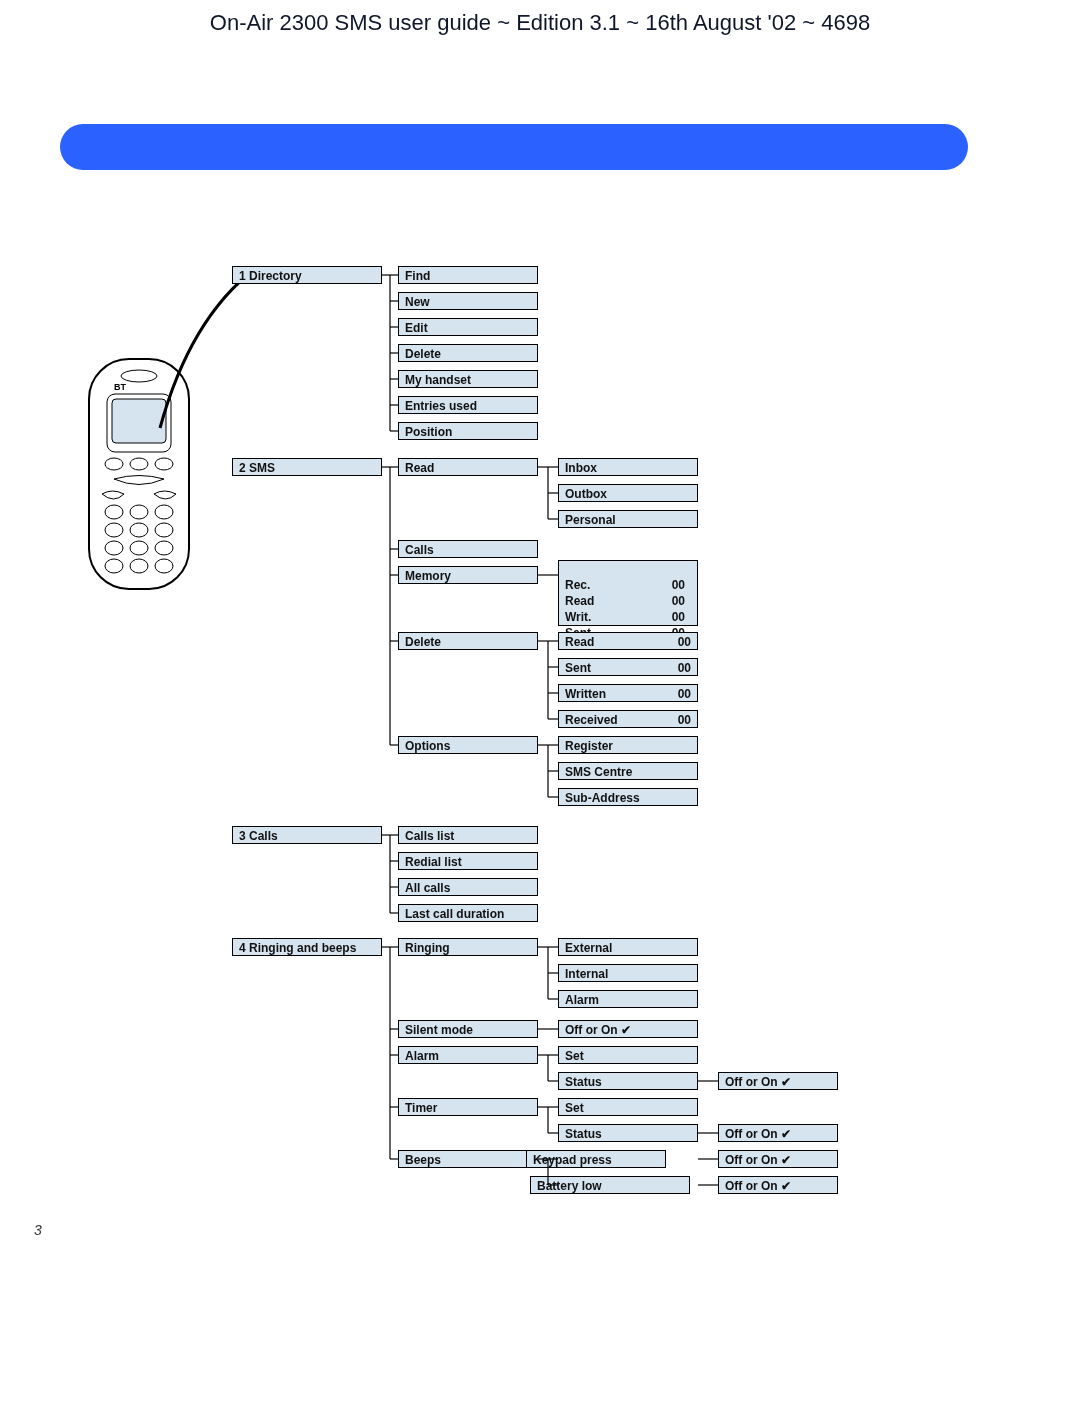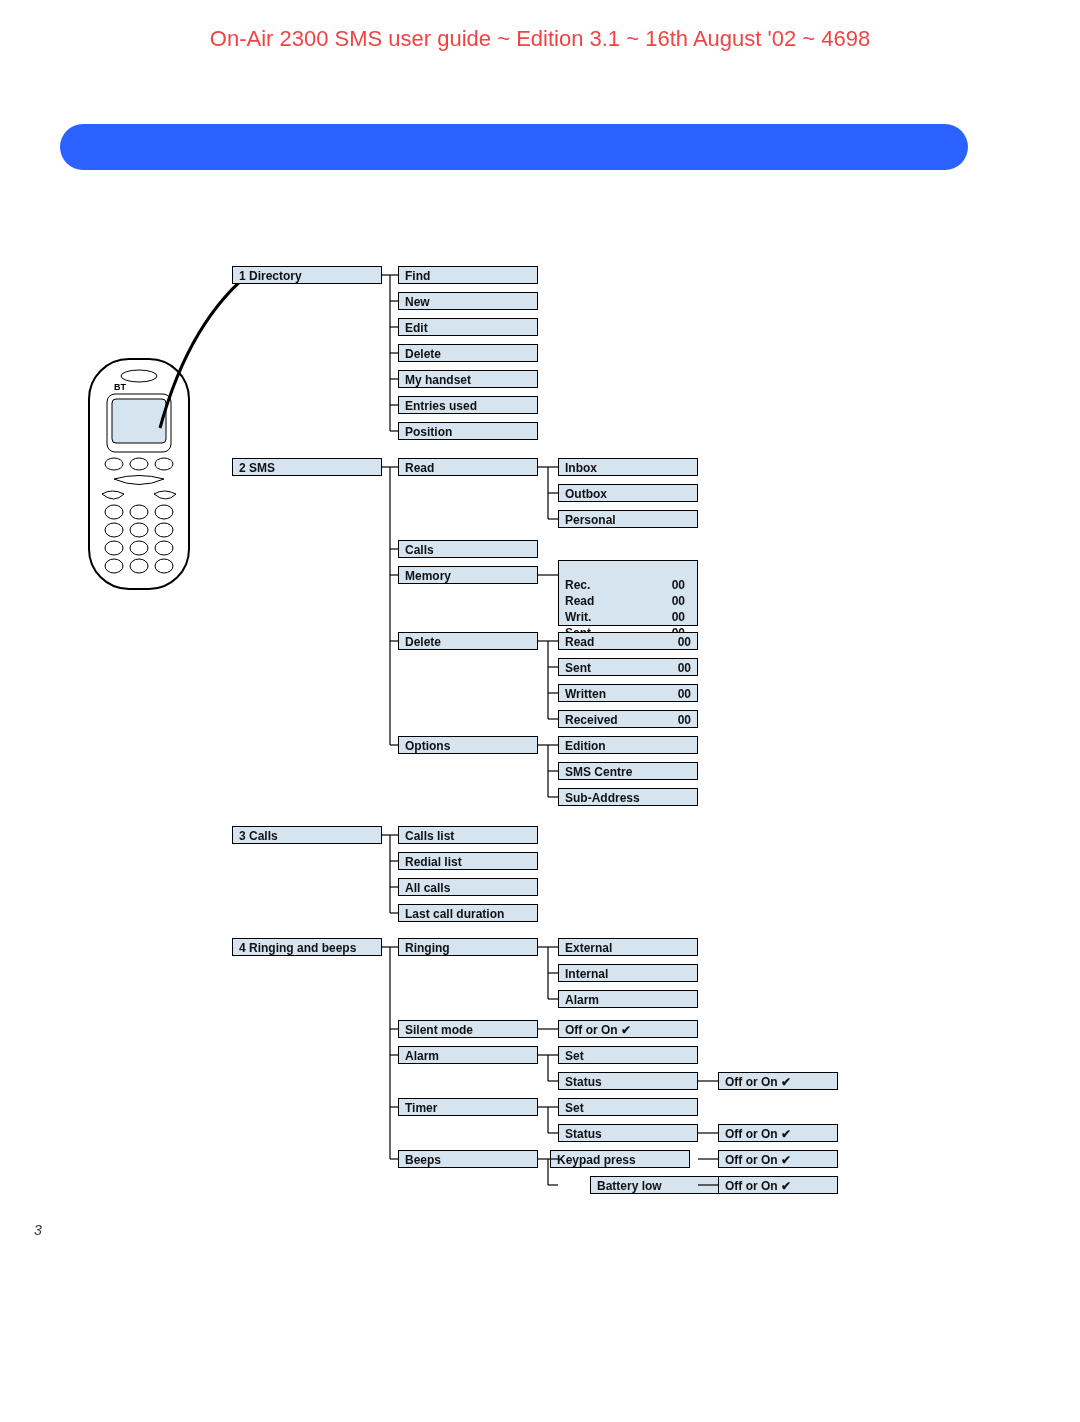--- a/index.html
+++ b/index.html
@@ -13,22 +13,22 @@
     position: relative;
   }
   .page {
     width: 1080px;
     height: 1422px;
     position: relative;
   }
   .header-title {
     text-align: center;
     font-size: 22px;
-    padding-top: 26px;
-    color: #ef4444;
+    padding-top: 10px;
+    color: #0f172a;
   }
   .section-banner {
     position: absolute;
     top: 124px;
     left: 60px;
     width: 908px;
     height: 46px;
     background: #2b62ff;
     border-radius: 23px;
   }
@@ -200,38 +200,38 @@
   <div class="cell" style="left:558px;top:658px;width:140px">
     <span>Sent</span><span class="right">00</span>
   </div>
   <div class="cell" style="left:558px;top:684px;width:140px">
     <span>Written</span><span class="right">00</span>
   </div>
   <div class="cell" style="left:558px;top:710px;width:140px">
     <span>Received</span><span class="right">00</span>
   </div>
 
-  <div class="cell" style="left:558px;top:736px;width:140px">Edition</div>
+  <div class="cell" style="left:558px;top:736px;width:140px">Register</div>
   <div class="cell" style="left:558px;top:762px;width:140px">SMS Centre</div>
   <div class="cell" style="left:558px;top:788px;width:140px">Sub-Address</div>
 
   <div class="cell" style="left:558px;top:938px;width:140px">External</div>
   <div class="cell" style="left:558px;top:964px;width:140px">Internal</div>
   <div class="cell" style="left:558px;top:990px;width:140px">Alarm</div>
 
   <div class="cell" style="left:558px;top:1020px;width:140px">Off or On ✔</div>
 
   <div class="cell" style="left:558px;top:1046px;width:140px">Set</div>
   <div class="cell" style="left:558px;top:1072px;width:140px">Status</div>
 
   <div class="cell" style="left:558px;top:1098px;width:140px">Set</div>
   <div class="cell" style="left:558px;top:1124px;width:140px">Status</div>
 
-  <div class="cell" style="left:550px;top:1150px;width:140px">Keypad press</div>
-  <div class="cell" style="left:590px;top:1176px;width:132px">Battery low</div>
+  <div class="cell" style="left:526px;top:1150px;width:140px">Keypad press</div>
+  <div class="cell" style="left:530px;top:1176px;width:160px">Battery low</div>
 
   <div class="cell" style="left:718px;top:1072px;width:120px">Off or On ✔</div>
   <div class="cell" style="left:718px;top:1124px;width:120px">Off or On ✔</div>
   <div class="cell" style="left:718px;top:1150px;width:120px">Off or On ✔</div>
   <div class="cell" style="left:718px;top:1176px;width:120px">Off or On ✔</div>
 
   <svg class="lines">
 
     <line x1="382" y1="275" x2="398" y2="275"></line>
     <line x1="390" y1="275" x2="390" y2="431"></line>

